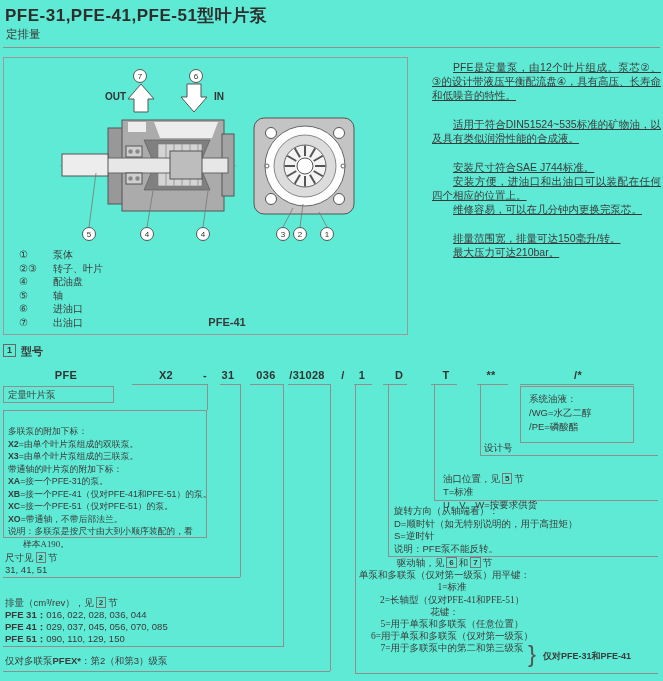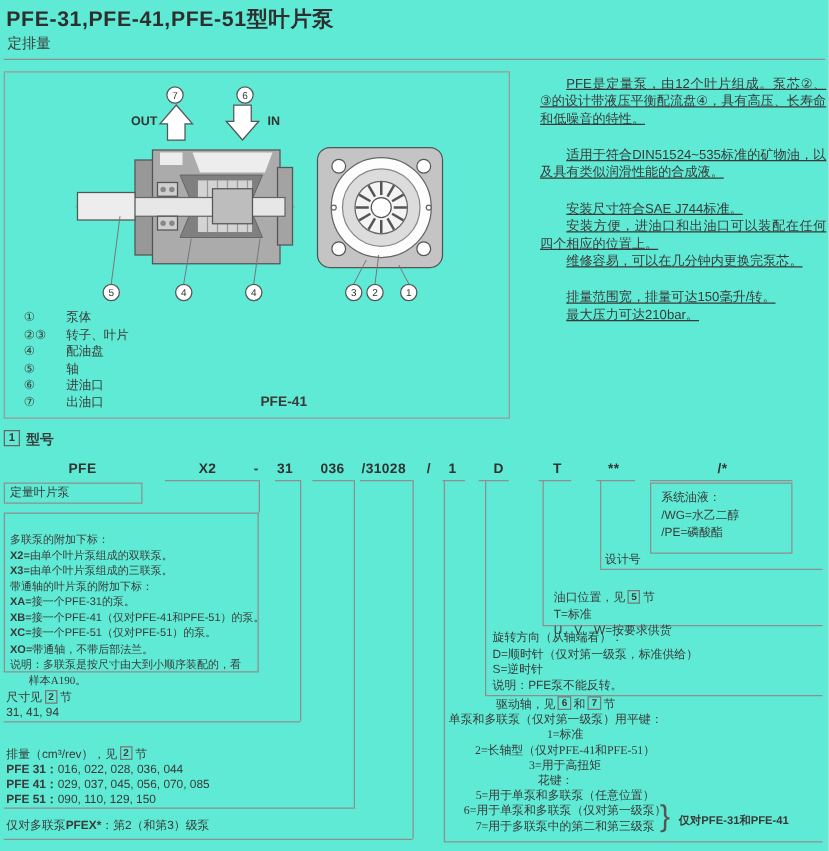--- a/index.html
+++ b/index.html
@@ -212,21 +212,21 @@
     <div><span class="mc">XA</span><span>=接一个PFE-31的泵。</span></div>
     <div><span class="mc">XB</span><span>=接一个PFE-41（仅对PFE-41和PFE-51）的泵。</span></div>
     <div><span class="mc">XC</span><span>=接一个PFE-51（仅对PFE-51）的泵。</span></div>
     <div><span class="mc">XO</span><span>=带通轴，不带后部法兰。</span></div>
     <div><span class="mc"></span><span>说明：多联泵是按尺寸由大到小顺序装配的，看</span></div>
     <div class="ind"><span class="mc"></span><span>样本A190。</span></div>
   </div>
 
   <div class="blk" style="left:5px;top:552px;">
     <div><span>尺寸见</span><span class="ref">2</span><span>节</span></div>
-    <div>31, 41, 94</div>
+    <div>31, 41, 51</div>
   </div>
 
   <div class="blk" style="left:5px;top:597px;line-height:11.9px;">
     <div><span>排量（cm³/rev），见</span><span class="ref">2</span><span>节</span></div>
     <div><span class="b">PFE 31：</span><span>016, 022, 028, 036, 044</span></div>
     <div><span class="b">PFE 41：</span><span>029, 037, 045, 056, 070, 085</span></div>
     <div><span class="b">PFE 51：</span><span>090, 110, 129, 150</span></div>
   </div>
 
   <div class="blk" style="left:5px;top:655px;">
@@ -242,31 +242,30 @@
   <div class="blk" style="left:484px;top:442px;">设计号</div>
 
   <div class="blk" style="left:443px;top:460px;line-height:13px;margin-top:12px;">
     <div><span>油口位置，见</span><span class="ref">5</span><span>节</span></div>
     <div>T=标准</div>
     <div>U、V、W=按要求供货</div>
   </div>
 
   <div class="blk" style="left:394px;top:505px;line-height:12.5px;">
     <div>旋转方向（从轴端看）：</div>
-    <div>D=顺时针（仅对第一级泵，标准供给）</div>
+    <div>D=顺时针（如无特别说明的，用于高扭矩）</div>
     <div>S=逆时针</div>
     <div>说明：PFE泵不能反转。</div>
   </div>
 
   <div class="blk" style="left:356px;top:557px;line-height:12.2px;text-align:center;">
     <div><span>驱动轴，见</span><span class="ref">6</span><span>和</span><span class="ref">7</span><span>节</span></div>
     <div>单泵和多联泵（仅对第一级泵）用平键：</div>
     <div class="ind">1=标准</div>
     <div class="ind">2=长轴型（仅对PFE-41和PFE-51）</div>
-    <div class="ind">3=用于高扭矩</div>
     <div>花键：</div>
     <div class="ind">5=用于单泵和多联泵（任意位置）</div>
     <div class="ind">6=用于单泵和多联泵（仅对第一级泵）</div>
     <div class="ind">7=用于多联泵中的第二和第三级泵</div>
   </div>
   <div class="t" style="left:528px;top:640px;font-size:24px;color:#555;font-weight:normal;">}</div>
   <div class="t" style="left:543px;top:650px;font-size:9px;font-weight:bold;">仅对PFE-31和PFE-41</div>
 
 </div>
 

